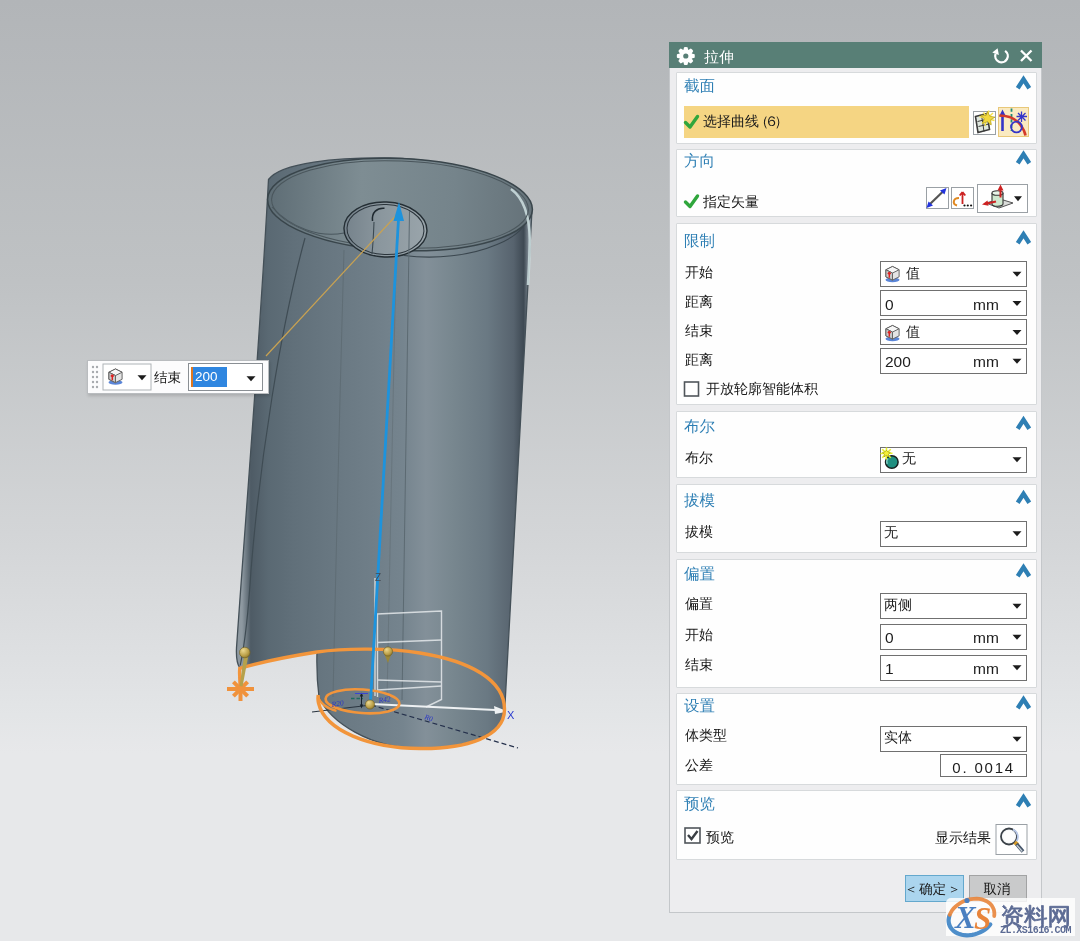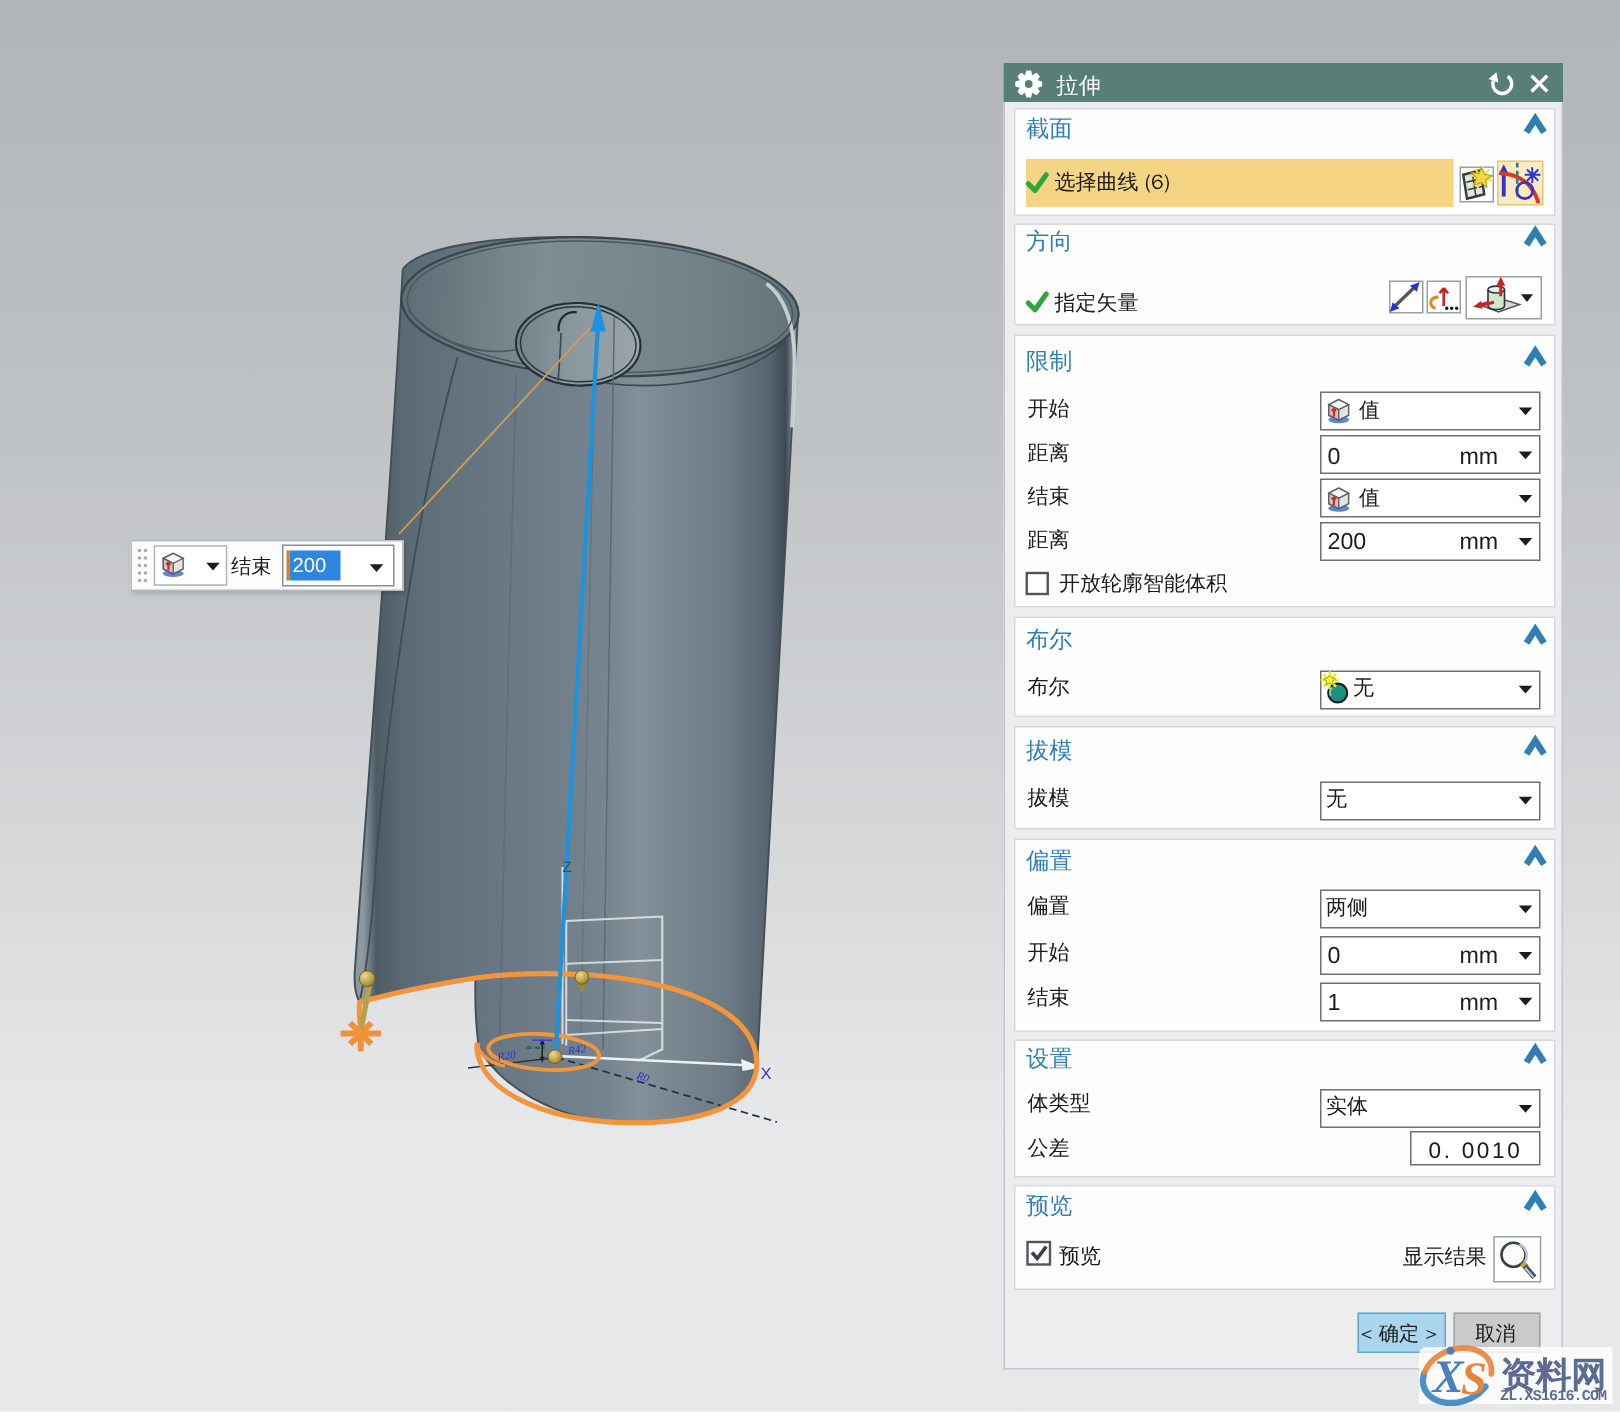--- a/index.html
+++ b/index.html
@@ -183,21 +183,21 @@
 <div class="combo" style="left:210px;top:684px;width:147px;height:26px"></div>
 <div class="combo" style="left:270px;top:712px;width:87px;height:23px"></div>
   <div class="num" style="left:215px;top:253.6px;font-size:15.5px">0</div>
 <div class="num" style="left:215px;top:311.1px;font-size:15.5px">200</div>
 <div class="num" style="left:215px;top:587.0px;font-size:15.5px">0</div>
 <div class="num" style="left:215px;top:617.5px;font-size:15.5px">1</div>
 <div class="num" style="left:303px;top:253.6px;font-size:15.5px">mm</div>
 <div class="num" style="left:303px;top:311.1px;font-size:15.5px">mm</div>
 <div class="num" style="left:303px;top:587.0px;font-size:15.5px">mm</div>
 <div class="num" style="left:303px;top:617.5px;font-size:15.5px">mm</div>
-  <div class="num" style="right:26px;top:716.5px;font-size:15px;letter-spacing:1.8px">0. 0010</div>
+  <div class="num" style="right:26px;top:716.5px;font-size:15px;letter-spacing:1.8px">0. 0014</div>
   <div class="abs" style="left:235px;top:833px;width:59px;height:27px;background:#abd5ee;border:1px solid #64a8cd"></div>
   <div class="abs" style="left:299px;top:833px;width:58px;height:27px;background:#c9cacb;border:1px solid #a2a3a4"></div>
 </div>
 
 <div class="abs" style="left:946px;top:898px;width:129px;height:38px;background:rgba(255,255,255,0.82);border-radius:5px 0 0 0"></div>
 <svg class="abs" style="left:0;top:0;pointer-events:none" width="1080" height="941" viewBox="0 0 1080 941">
 <path d="M990.3 924.4 L988.6 926.3 L986.8 928.1 L984.7 929.7 L982.4 931.1 L980.0 932.4 L977.5 933.4 L974.9 934.3 L972.2 934.9 L969.6 935.2 L966.9 935.3 L964.4 935.2 L961.9 934.8 L959.5 934.1 L957.4 933.3 L955.4 932.2 L953.6 930.9 L952.1 929.4 L950.8 927.8 L949.8 926.0 L949.1 924.1 L948.7 922.1 L948.6 920.0 L948.9 917.9 L949.4 915.7" fill="none" stroke="#3b82c4" stroke-width="4.2" stroke-linecap="round" opacity="0.9"></path>
 <path d="M949.7 914.8 L950.8 912.6 L952.1 910.4 L953.7 908.3 L955.7 906.4 L957.8 904.7 L960.2 903.1 L962.7 901.7 L965.4 900.6 L968.2 899.7 L971.0 899.1 L973.8 898.8 L976.6 898.7 L979.3 898.9 L981.9 899.4 L984.3 900.2 L986.6 901.2 L988.6 902.5 L990.3 903.9 L991.8 905.6 L992.9 907.5 L993.8 909.5 L994.2 911.6 L994.4 913.8 L994.2 916.0" fill="none" stroke="#e8843a" stroke-width="3.8" stroke-linecap="round" opacity="0.9"></path>
 <circle cx="967" cy="900.5" r="2.6" fill="#4a7fc0"></circle>
 <text x="955" y="928" font-family="Liberation Serif" font-style="italic" font-size="31" font-weight="bold" fill="#4a7fc0">X</text>

